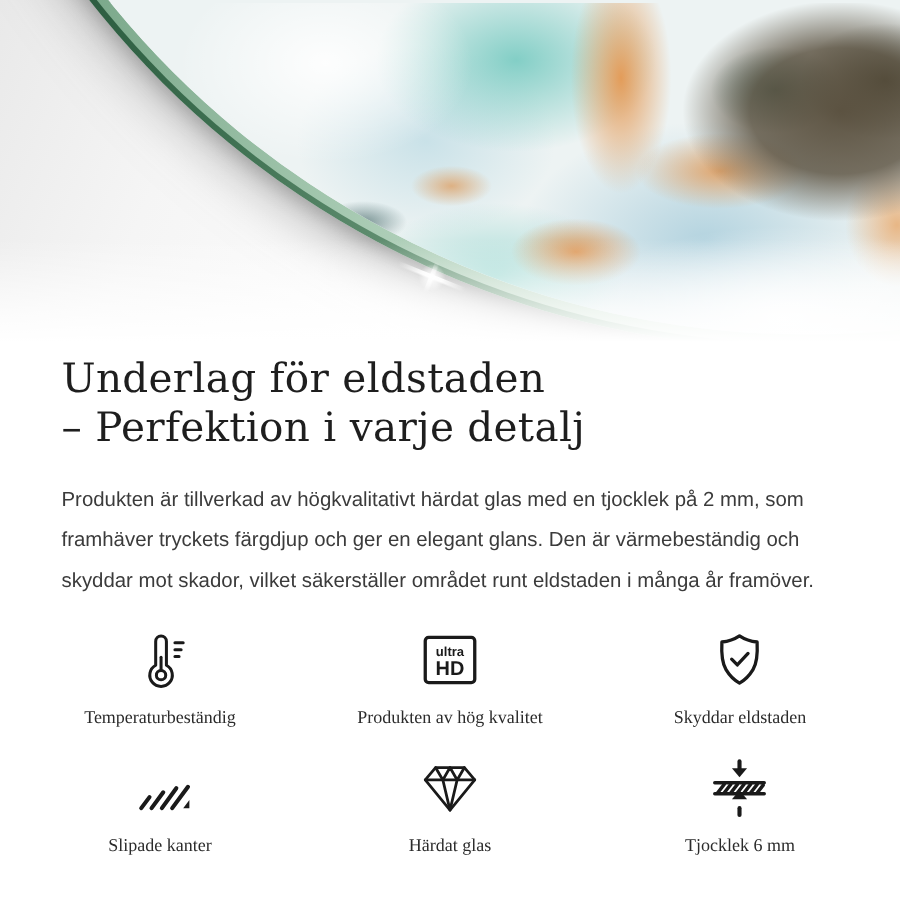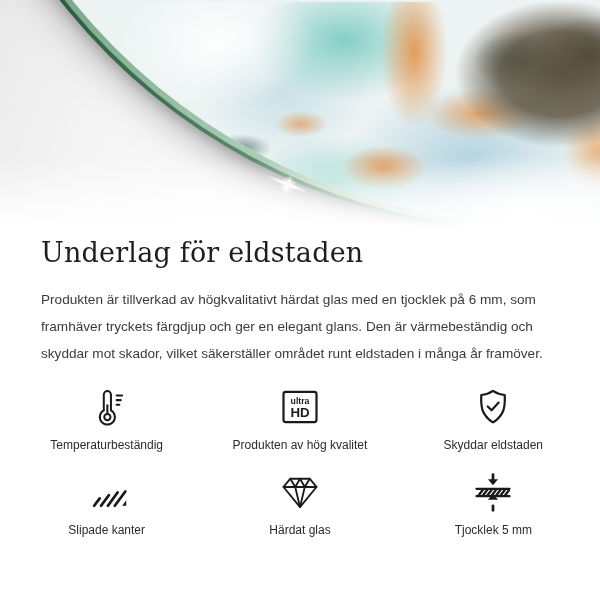--- a/index.html
+++ b/index.html
@@ -87,21 +87,21 @@
     font-size:13.6px;line-height:27px;color:#3b3b3b;
   }
 
   
   .features{
     display:grid;grid-template-columns:repeat(3,1fr);
     margin:17px 10px 0 10px;row-gap:17px;
   }
   .feature{display:flex;flex-direction:column;align-items:center;text-align:center;}
   .icon-box{height:46px;display:flex;align-items:center;justify-content:center;}
-  .feature-label{margin-top:8px;font-size:12px;line-height:14px;color:#2b2b2b;}
+  .feature-label{margin-top:8px;font-size:12px;line-height:14px;color:#2b2b2b;font-family:Liberation Serif, serif;}
   .ico{stroke:#1a1a1a;fill:none;stroke-width:2.2;stroke-linecap:round;stroke-linejoin:round;}
   .ico .fill{fill:#1a1a1a;stroke:none;}
   .ico text{fill:#1a1a1a;stroke:none;font-family:"Liberation Sans",sans-serif;}
 </style>
 </head>
 <body>
 
 <div class="page">
 
   <div class="hero" role="img" aria-label="Rund härdad glasskiva sedd från kanten med abstrakt fluid-art-tryck i turkos, ljusblått, guldorange, vitt och mörkbrunt; slipad grön glaskant med ljusreflex">
@@ -114,22 +114,23 @@
     <div class="sparkle">
       <div class="glow"></div>
       <div class="ray-main"></div>
       <div class="ray-cross"></div>
     </div>
   </div>
 
   <div class="content">
     <h1>
       <span>Underlag för eldstaden</span><br>
+      <span>– Perfektion i varje detalj</span>
     </h1>
-    <p class="intro">Produkten är tillverkad av högkvalitativt härdat glas med en tjocklek på 6 mm, som framhäver tryckets färgdjup och ger en elegant glans. Den är värmebeständig och skyddar mot skador, vilket säkerställer området runt eldstaden i många år framöver.</p>
+    <p class="intro">Produkten är tillverkad av högkvalitativt härdat glas med en tjocklek på 2 mm, som framhäver tryckets färgdjup och ger en elegant glans. Den är värmebeständig och skyddar mot skador, vilket säkerställer området runt eldstaden i många år framöver.</p>
   </div>
 
   <div class="features">
 
     <div class="feature">
       <div class="icon-box">
         <svg class="ico" width="44" height="44" viewBox="0 0 48 48">
           <path d="M20.5 27.8 V10.5 a3.9 3.9 0 0 1 7.8 0 V27.8 a8.2 8.2 0 1 1 -7.8 0 Z"></path>
           <circle cx="24.4" cy="35" r="3.4"></circle>
           <path d="M24.4 31.3 V22"></path>
@@ -189,17 +190,17 @@
       <div class="icon-box">
         <svg class="ico" width="44" height="44" viewBox="0 0 48 48">
           <path stroke-width="3" d="M24 5 V10"></path>
           <path class="fill" d="M18.5 10 H29.5 L24 16.5 Z"></path>
           <path stroke-width="2.5" d="M6 20.5 H42 M6 28.5 H42"></path>
           <path stroke-width="2.6" d="M8 28 L12.8 21.8 M12.8 28 L17.6 21.8 M17.6 28 L22.4 21.8 M22.4 28 L27.2 21.8 M27.2 28 L32 21.8 M32 28 L36.8 21.8 M36.8 28 L41.2 22.3"></path>
           <path stroke-width="3" d="M24 44 V39"></path>
           <path class="fill" d="M18.5 39 H29.5 L24 32.5 Z" transform="translate(0,-6.5) scale(1,1)"></path>
         </svg>
       </div>
-      <div class="feature-label">Tjocklek 5 mm</div>
+      <div class="feature-label">Tjocklek 6 mm</div>
     </div>
 
   </div>
 </div>
 
 </body></html>

